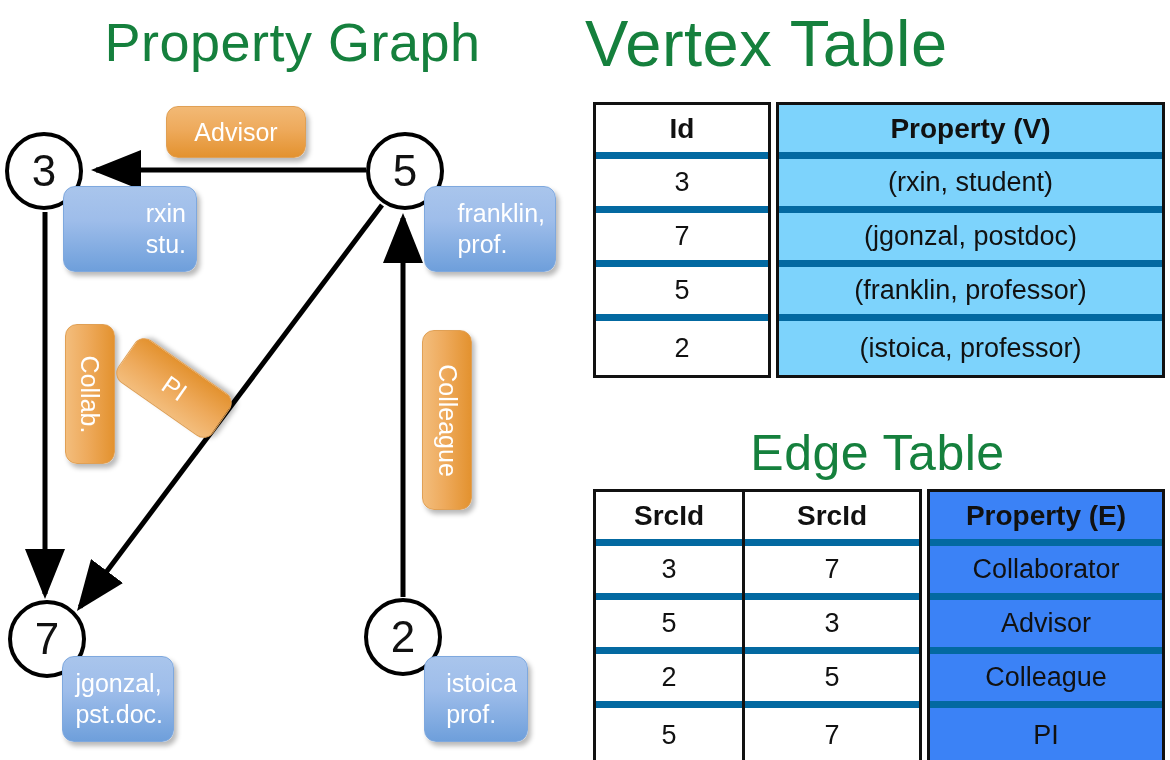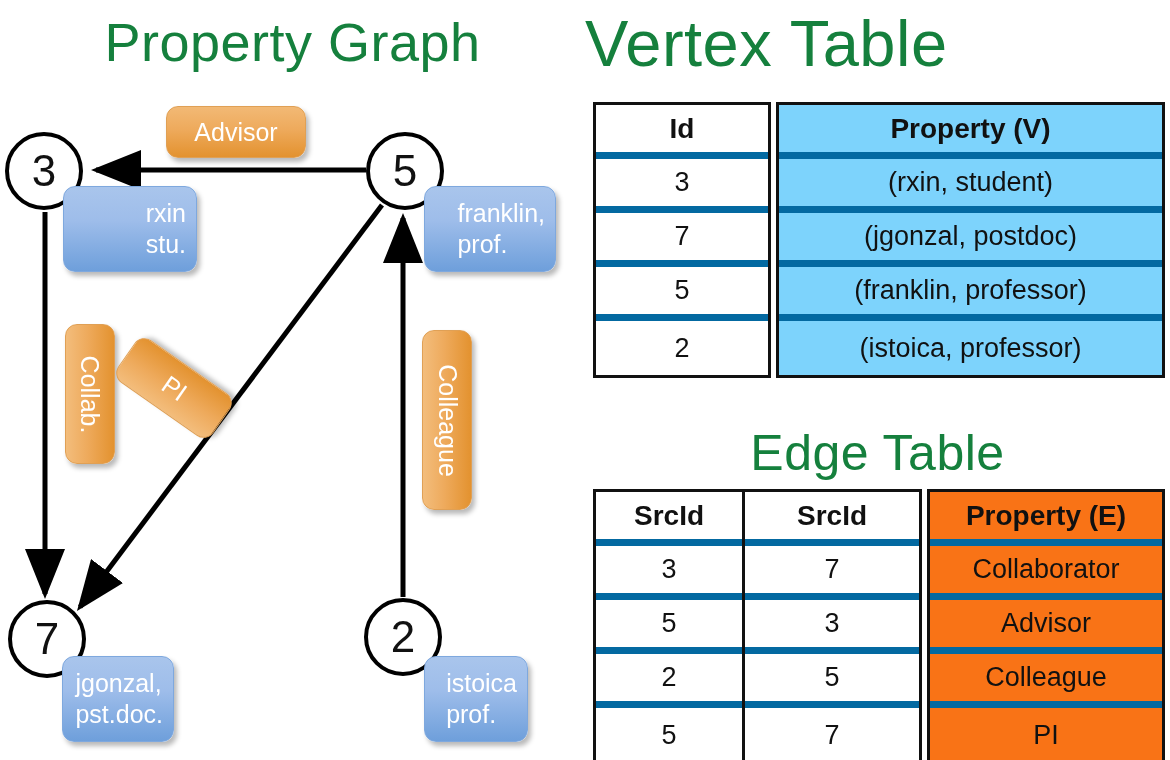--- a/index.html
+++ b/index.html
@@ -127,21 +127,21 @@
     border-bottom: 7px solid #0369a1;
     font-size: 27px;
     color: #111111;
     font-weight: 300;
     text-align: center;
     white-space: nowrap;
   }
   .tcell:last-child { border-bottom: none; }
   .tcell.head { font-weight: bold; font-size: 28px; }
   .tcol.blue .tcell { background: #7dd3fc; }
-  .tcol.orange .tcell { background: #f97316; }
+  .tcol.orange .tcell { background: #3b82f6; }
   .gap { width: 5px; }
 
   
   #vertex-table { left: 593px; top: 102px; }
   #vertex-table .tcell { height: 54px; }
   #vertex-table .col-id { width: 178px; }
   #vertex-table .col-prop { width: 389px; }
 
   
   #edge-table { left: 593px; top: 489px; }

